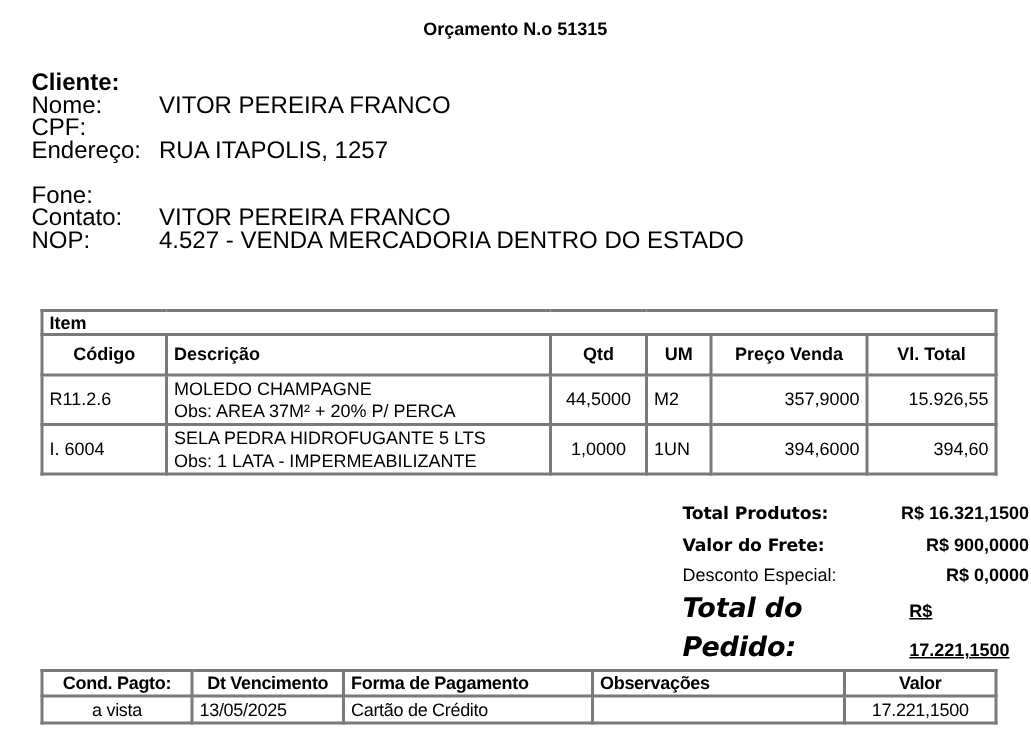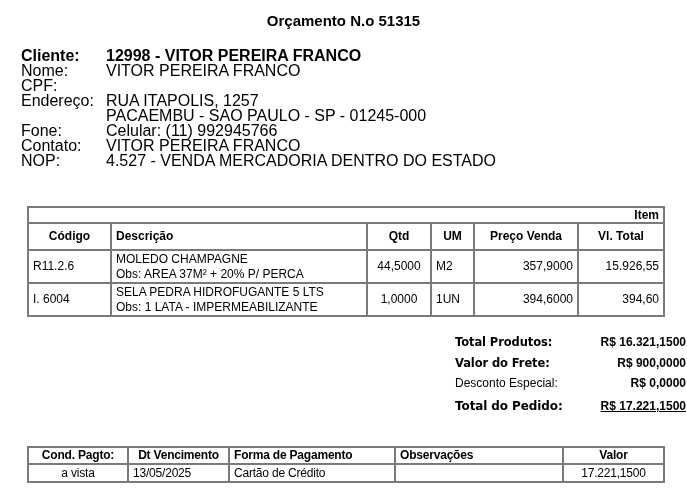--- a/index.html
+++ b/index.html
@@ -1,82 +1,79 @@
 <!DOCTYPE html>
 <html><head>
 <meta charset="utf-8">
 <style>
   * { box-sizing: border-box; margin: 0; padding: 0; }
   html, body { width: 687px; height: 496px; background: #ffffff; overflow: hidden; }
   body { position: relative; font-family: "Liberation Sans", "DejaVu Sans", sans-serif; color: #000; font-size: 12px; }
 
-  .title { position: absolute; left: 0; width: 687px; top: 12px; text-align: center; font-weight: bold; font-size: 15px; }
+  .title { position: absolute; left: 0; width: 687px; top: 12px; text-align: center; font-weight: bold; font-size: 12px; }
 
   .info { position: absolute; left: 21px; top: 48px; }
   .info-row { display: flex; height: 15px; line-height: 15px; font-size: 16px; }
   .info-label { width: 85px; }
   .info-value { }
   .info-row.bold { font-weight: bold; }
 
   table { border-collapse: collapse; position: absolute; left: 27px; width: 636px; table-layout: fixed; }
   td, th { border: 2px solid #7a7a7a; font-size: 12px; }
   .items { top: 206px; }
   .items th { font-weight: bold; height: 27px; line-height: 13px; padding: 0 4px; }
-  .items .item-title { text-align: right; height: 16px; }
+  .items .item-title { text-align: left; height: 16px; }
   .items td { height: 33px; line-height: 15px; padding: 0 4px; vertical-align: middle; }
   .c { text-align: center; }
   .r { text-align: right; }
   .l { text-align: left; }
 
   .totals { position: absolute; left: 455px; top: 332px; width: 231px; }
   .t-row { display: flex; justify-content: space-between; align-items: baseline; font-weight: bold; }
   .t-row.r1 { height: 21px; line-height: 21px; font-size: 12px; }
   .t-row.r2 { height: 20px; line-height: 20px; font-size: 12px; text-align: center; }
   .t-row.r3 { height: 20px; line-height: 20px; font-size: 12px; }
   .t-row.r3 .t-label { font-weight: normal; }
   .t-row.r4 { height: 26px; line-height: 26px; }
   .t-row.r4 .t-label { font-size: 17px; }
   .t-row.r4 .t-value { font-size: 12px; text-decoration: underline; }
   .t-label.heavy { font-family: "DejaVu Sans", sans-serif; font-size: 11.5px; font-weight: bold; letter-spacing: -0.1px; }
-  .t-row.r4 .t-label.heavy { font-size: 12px; }
+  .t-row.r4 .t-label.heavy { font-size: 18px; font-style: italic; }
 
   .payment { top: 446px; border-radius: 13px; }
   .payment th { height: 17px; line-height: 13px; padding: 0 4px; font-weight: bold; font-family: "Liberation Sans", sans-serif; }
   .payment td { height: 18px; line-height: 14px; padding: 0 4px; }
   .narrow { font-stretch: condensed; letter-spacing: -0.2px; }
 </style>
 </head>
 <body>
 
 <div class="title">Orçamento N.o 51315</div>
 
 <div class="info">
   <div class="info-row bold">
     <span class="info-label">Cliente:</span>
-    <span class="info-value">12998 - VITOR PEREIRA FRANCO</span>
   </div>
   <div class="info-row">
     <span class="info-label">Nome:</span>
     <span class="info-value">VITOR PEREIRA FRANCO</span>
   </div>
   <div class="info-row">
     <span class="info-label">CPF:</span>
     <span class="info-value"></span>
   </div>
   <div class="info-row">
     <span class="info-label">Endereço:</span>
     <span class="info-value">RUA ITAPOLIS, 1257</span>
   </div>
   <div class="info-row">
     <span class="info-label"></span>
-    <span class="info-value">PACAEMBU - SAO PAULO - SP - 01245-000</span>
   </div>
   <div class="info-row">
     <span class="info-label">Fone:</span>
-    <span class="info-value">Celular: (11) 992945766</span>
   </div>
   <div class="info-row">
     <span class="info-label">Contato:</span>
     <span class="info-value">VITOR PEREIRA FRANCO</span>
   </div>
   <div class="info-row">
     <span class="info-label">NOP:</span>
     <span class="info-value">4.527 - VENDA MERCADORIA DENTRO DO ESTADO</span>
   </div>
 </div>

